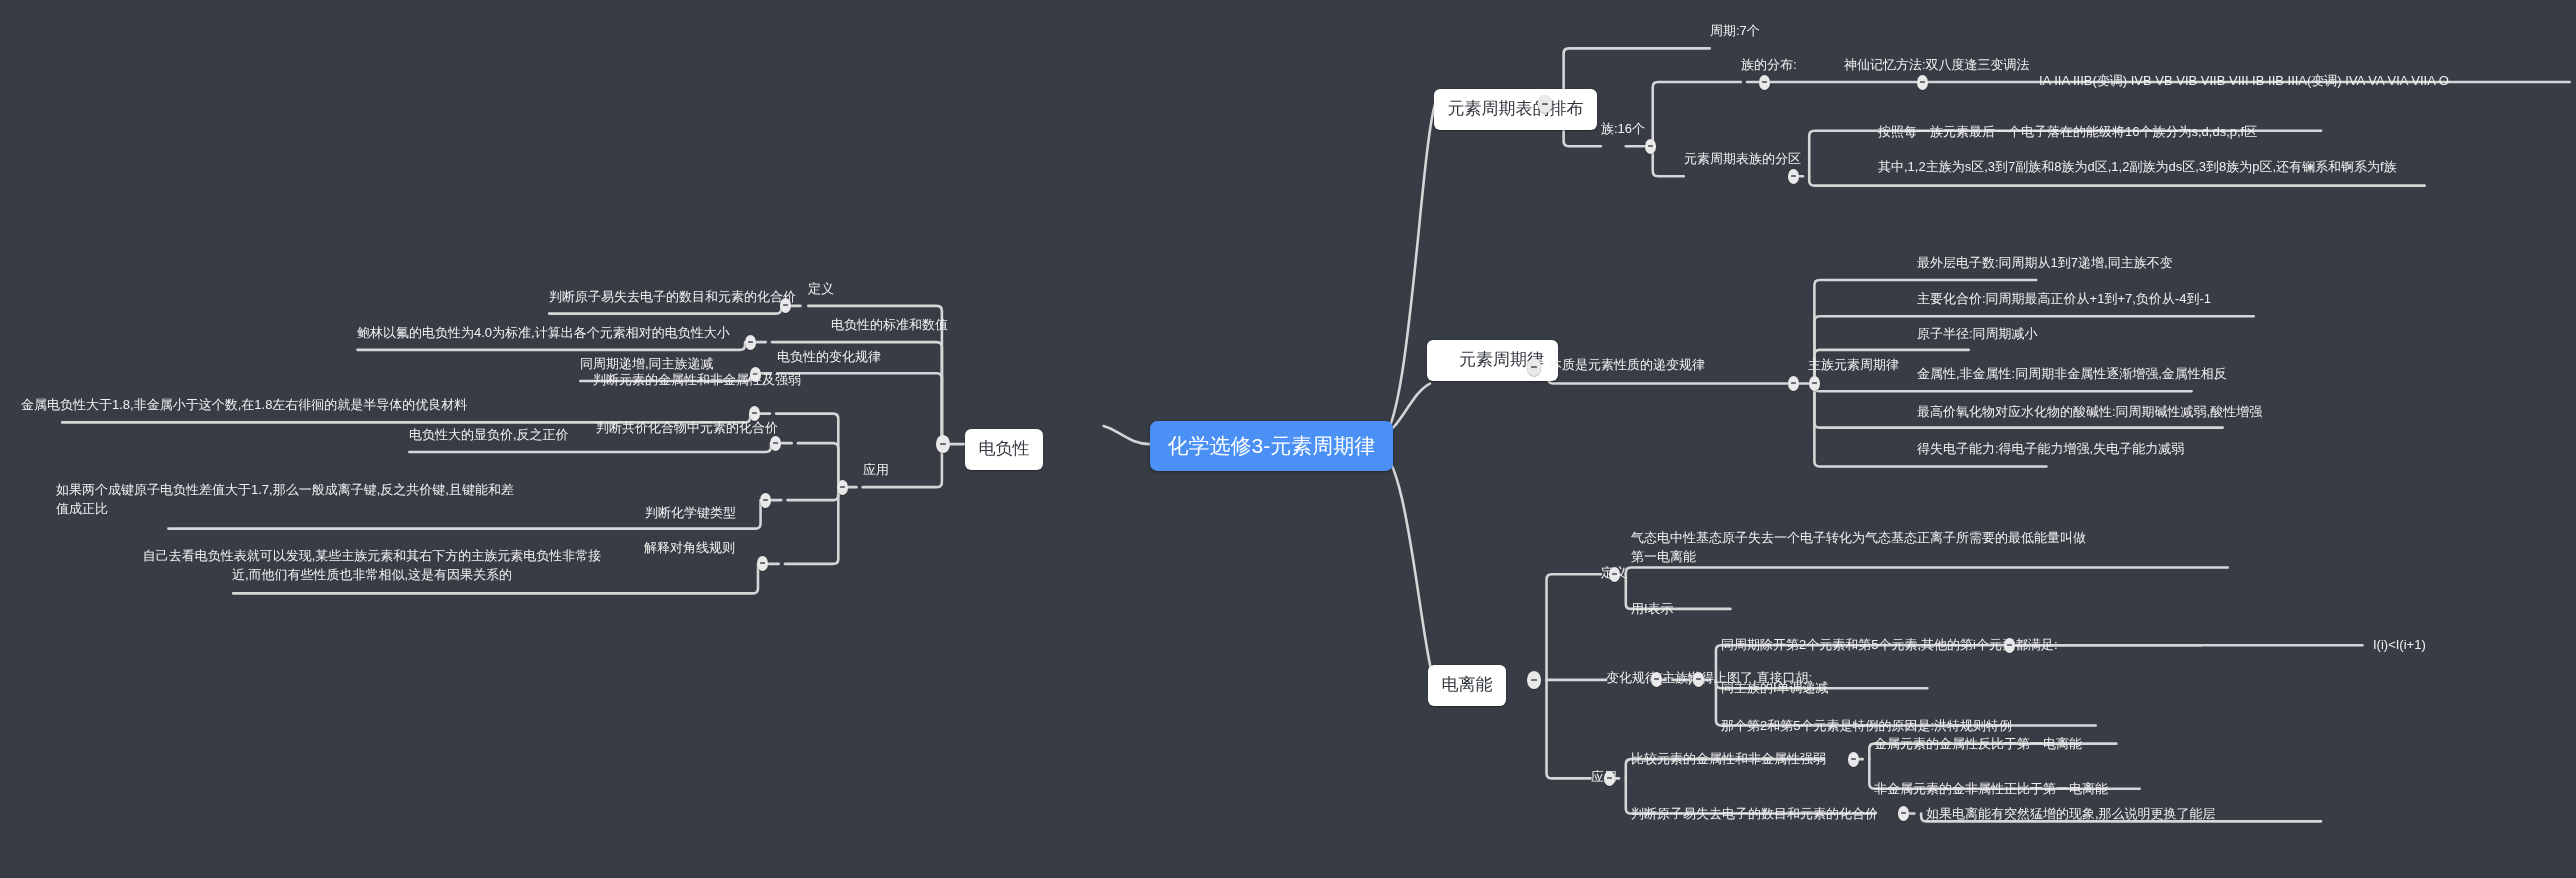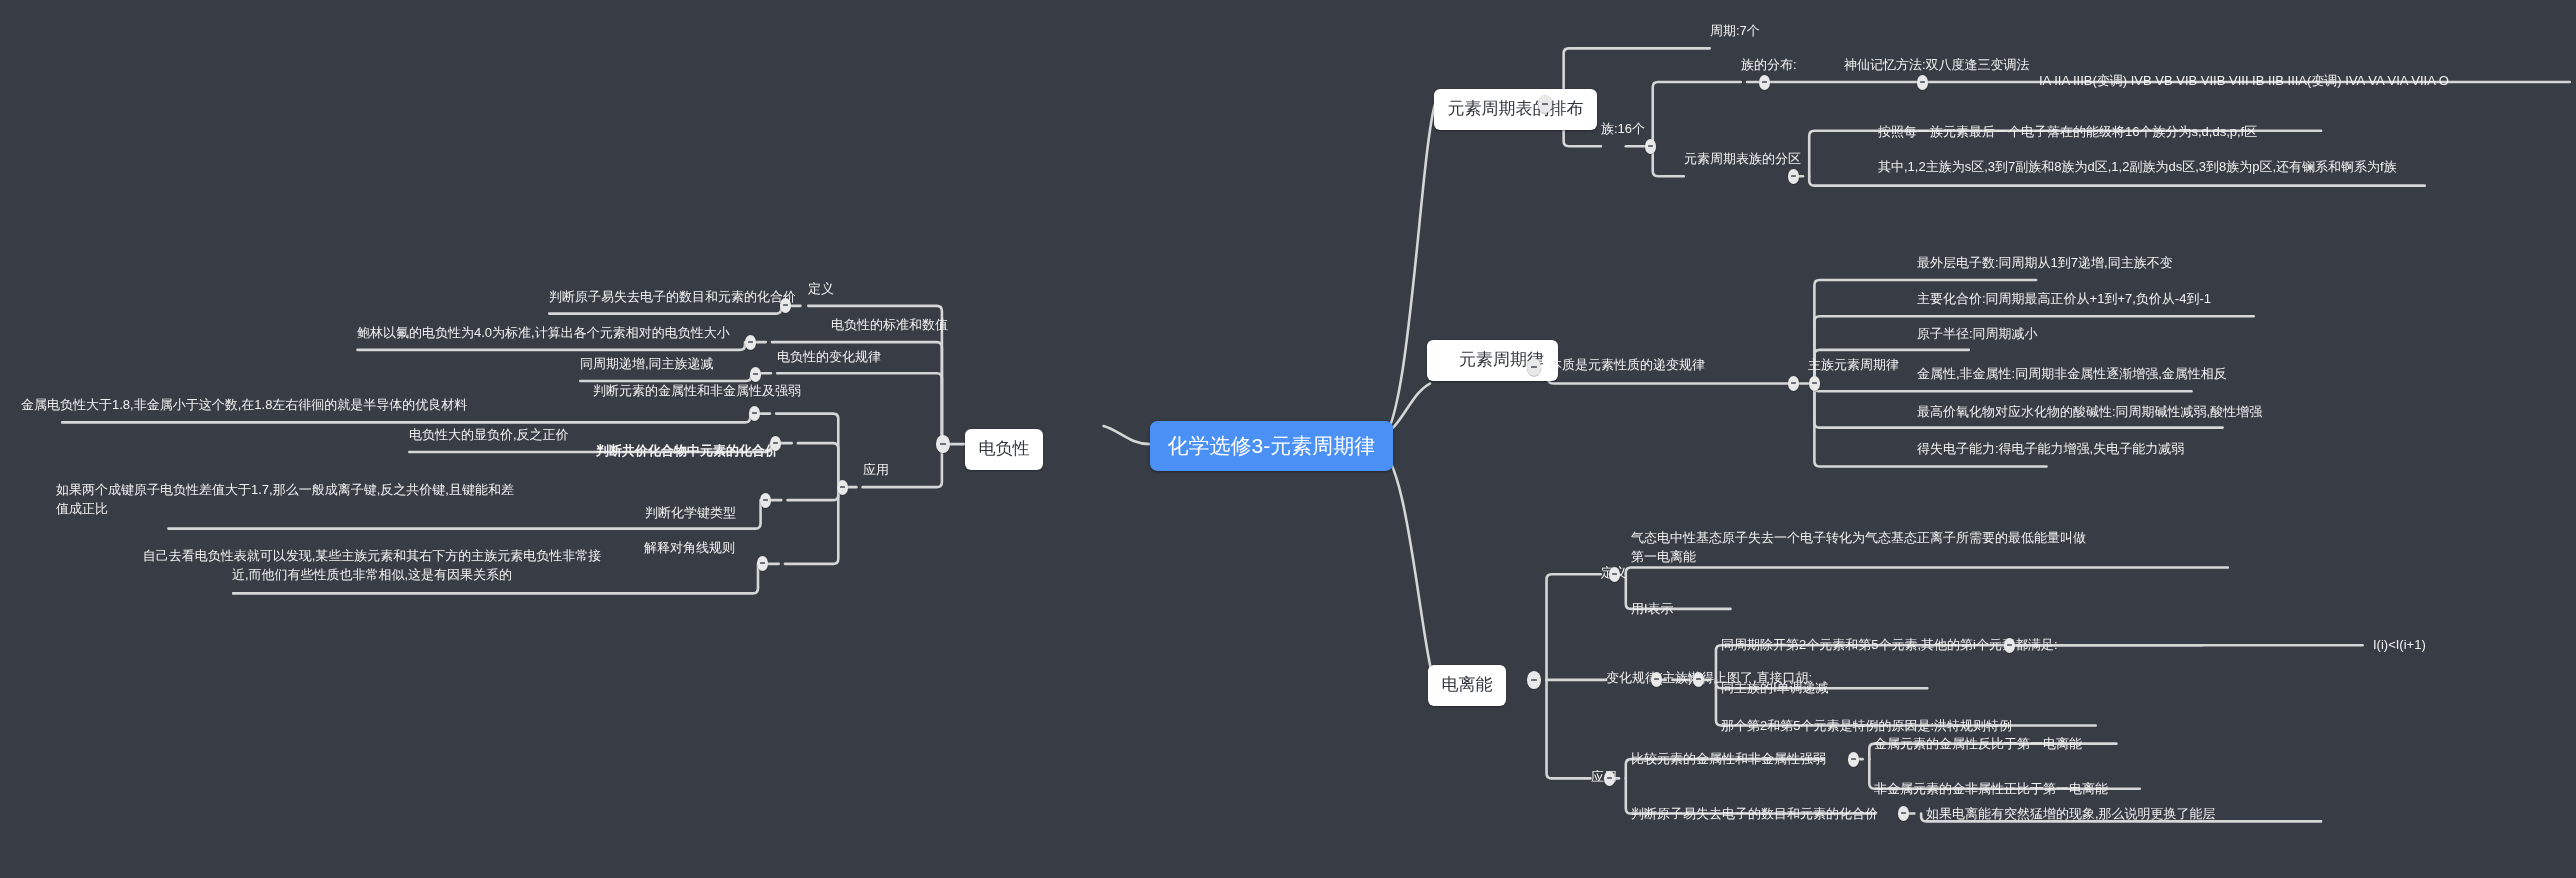--- a/index.html
+++ b/index.html
@@ -196,25 +196,25 @@
   <div class="toggle sm" style="left:745px;top:335px;"></div>
   <div class="node txt" style="left:357px;top:324px;">鲍林以氟的电负性为4.0为标准,计算出各个元素相对的电负性大小</div>
 
   <div class="node txt" style="left:777px;top:348px;">电负性的变化规律</div>
   <div class="toggle sm" style="left:750px;top:367px;"></div>
   <div class="node txt" style="left:580px;top:355px;">同周期递增,同主族递减</div>
 
   <div class="node txt" style="left:863px;top:461px;">应用</div>
   <div class="toggle sm" style="left:837px;top:480px;"></div>
 
-  <div class="node txt" style="left:593px;top:383px;font-family:Liberation Mono, monospace;">判断元素的金属性和非金属性及强弱</div>
+  <div class="node txt" style="left:593px;top:371px;">判断元素的金属性和非金属性及强弱</div>
   <div class="toggle sm" style="left:749px;top:406px;"></div>
   <div class="node txt" style="left:21px;top:396px;">金属电负性大于1.8,非金属小于这个数,在1.8左右徘徊的就是半导体的优良材料</div>
 
-  <div class="node txt" style="left:596px;top:442px;font-weight:bold;">判断共价化合物中元素的化合价</div>
+  <div class="node txt" style="left:596px;top:419px;">判断共价化合物中元素的化合价</div>
   <div class="toggle sm" style="left:770px;top:436px;"></div>
   <div class="node txt" style="left:409px;top:426px;">电负性大的显负价,反之正价</div>
 
   <div class="node txt" style="left:645px;top:476px;margin-top:28px;">判断化学键类型</div>
   <div class="toggle sm" style="left:760px;top:493px;"></div>
   <div class="node txt" style="left:56px;top:481px;width:632px;white-space:pre-wrap;">如果两个成键原子电负性差值大于1.7,那么一般成离子键,反之共价键,且键能和差
 值成正比</div>
 
   <div class="node txt" style="left:644px;top:539px;">解释对角线规则</div>
   <div class="toggle sm" style="left:757px;top:556px;"></div>

